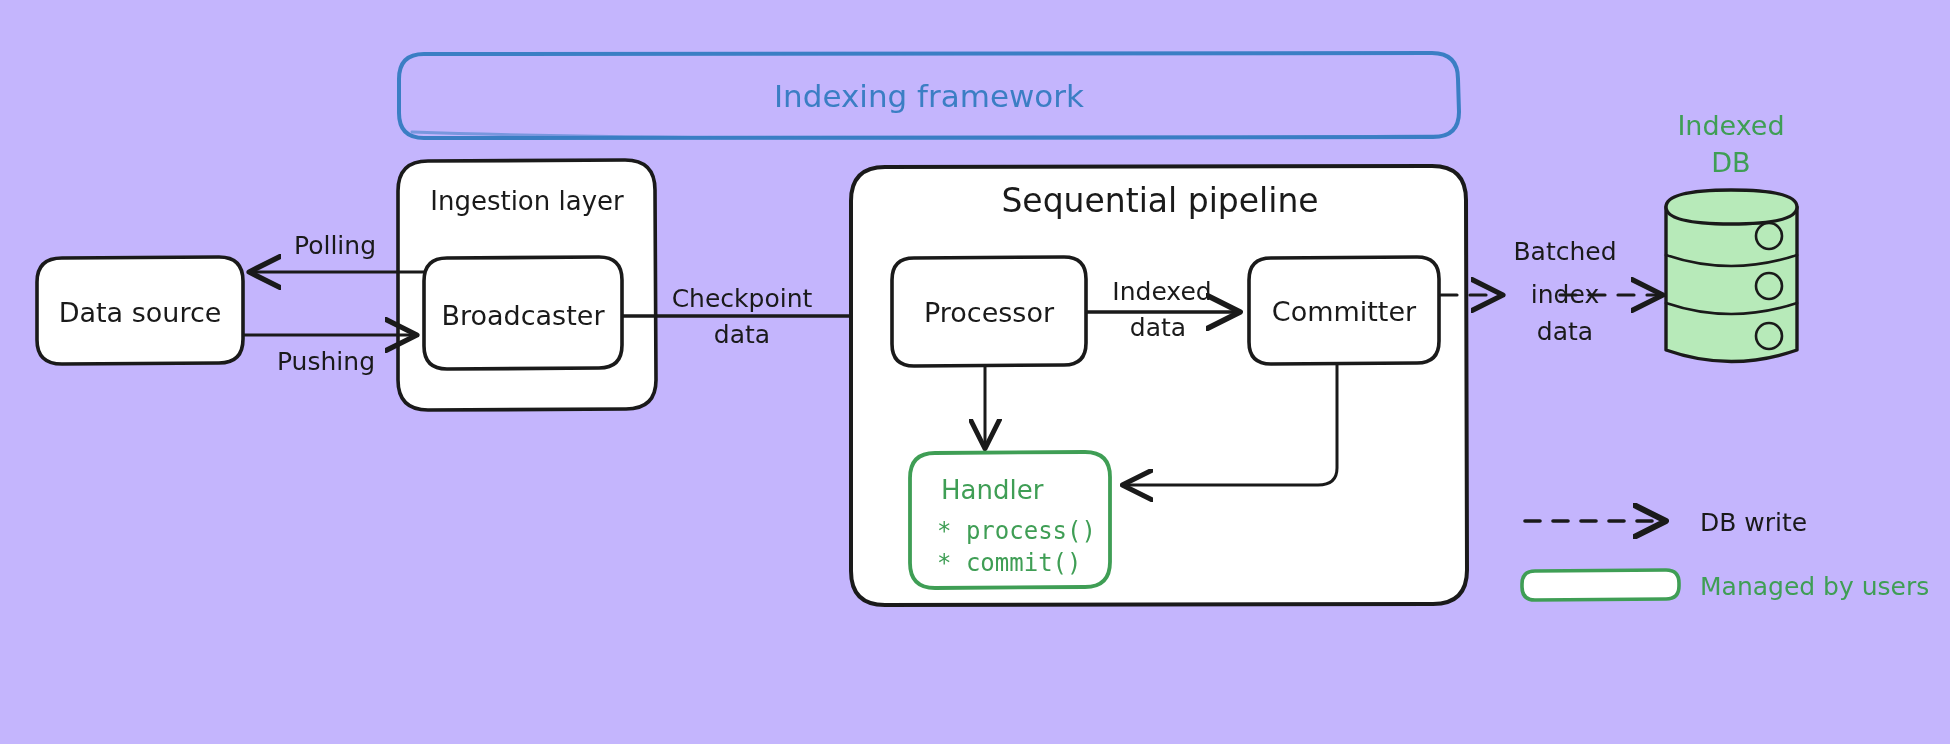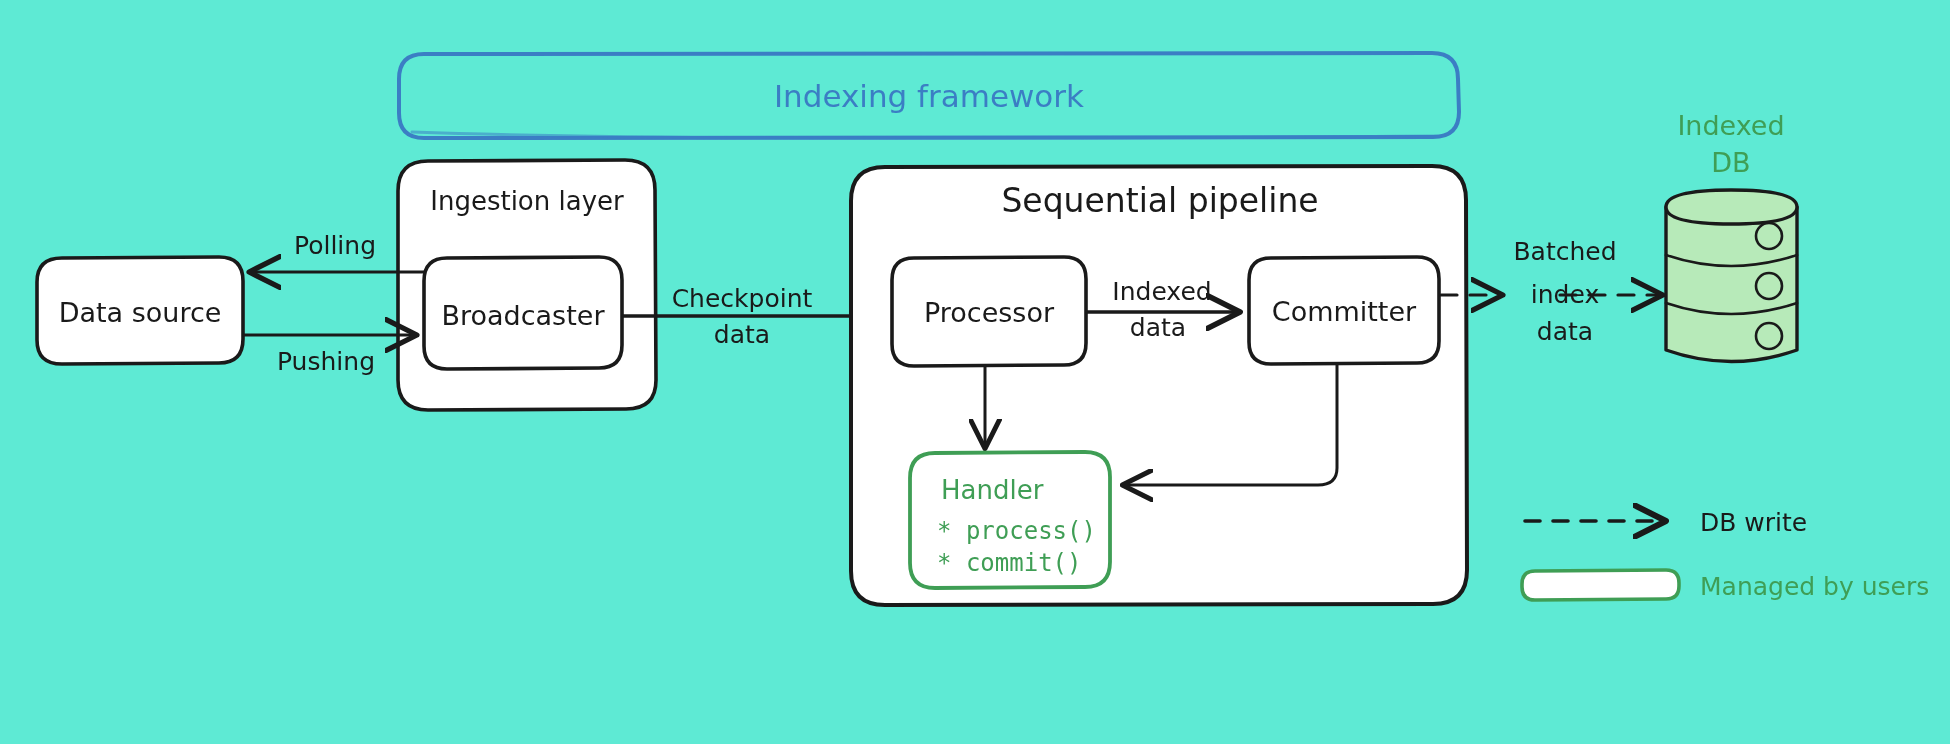--- a/index.html
+++ b/index.html
@@ -4,21 +4,21 @@
 <style>
   html, body {
     margin: 0;
     padding: 0;
     background: #ffffff;
   }
   #canvas {
     position: relative;
     width: 1950px;
     height: 744px;
-    background: #5eead4;
+    background: #c4b5fd;
     overflow: hidden;
     font-family: "DejaVu Sans", sans-serif;
   }
   #diagram-svg {
     position: absolute;
     top: 0;
     left: 0;
     width: 1950px;
     height: 744px;
   }

